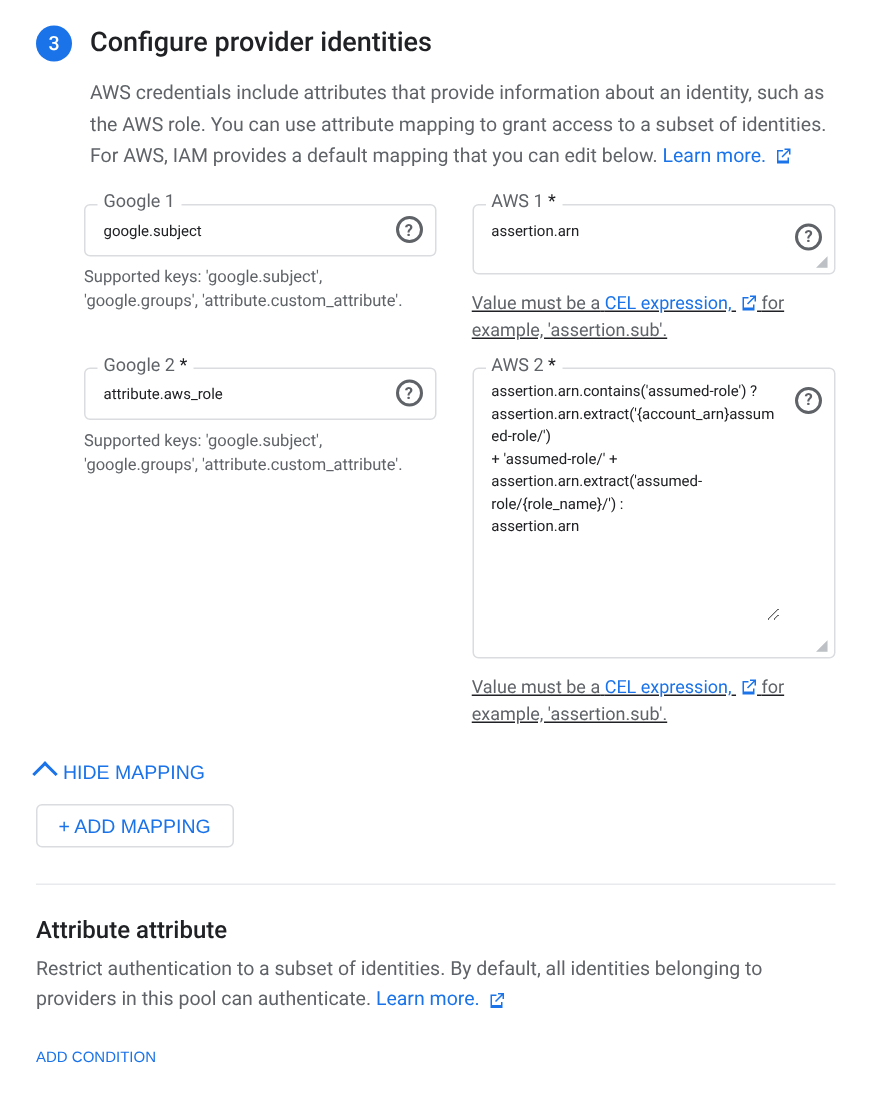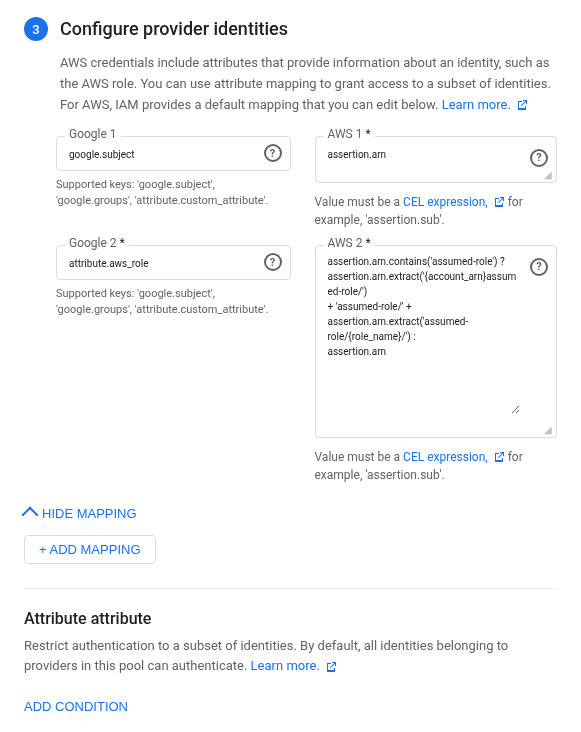--- a/index.html
+++ b/index.html
@@ -236,21 +236,21 @@
     .section-description a {
       color: #1a73e8;
       text-decoration: none;
     }
 
     .add-condition-btn {
       display: inline-flex;
       align-items: center;
       gap: 6px;
       color: #1a73e8;
-      font-size: 13px;
+      font-size: 10px;
       font-weight: 500;
       background: none;
       border: none;
       padding: 6px 0;
       cursor: pointer;
     }
 
     .chevron-up {
       display: inline-block;
       width: 12px;
@@ -276,20 +276,21 @@
       padding: 8px 36px 20px 12px;
       background: #fff;
     }
 
     .left-col {
       padding-right: 8px;
     }
 
     .right-col {
       padding-left: 0;
+      text-decoration: underline;
     }
   </style>
 </head>
 <body>
 
 <div class="step-header">
   <div class="step-badge">
     <span>3</span>
   </div>
   <h2 class="step-title">Configure provider identities</h2>

